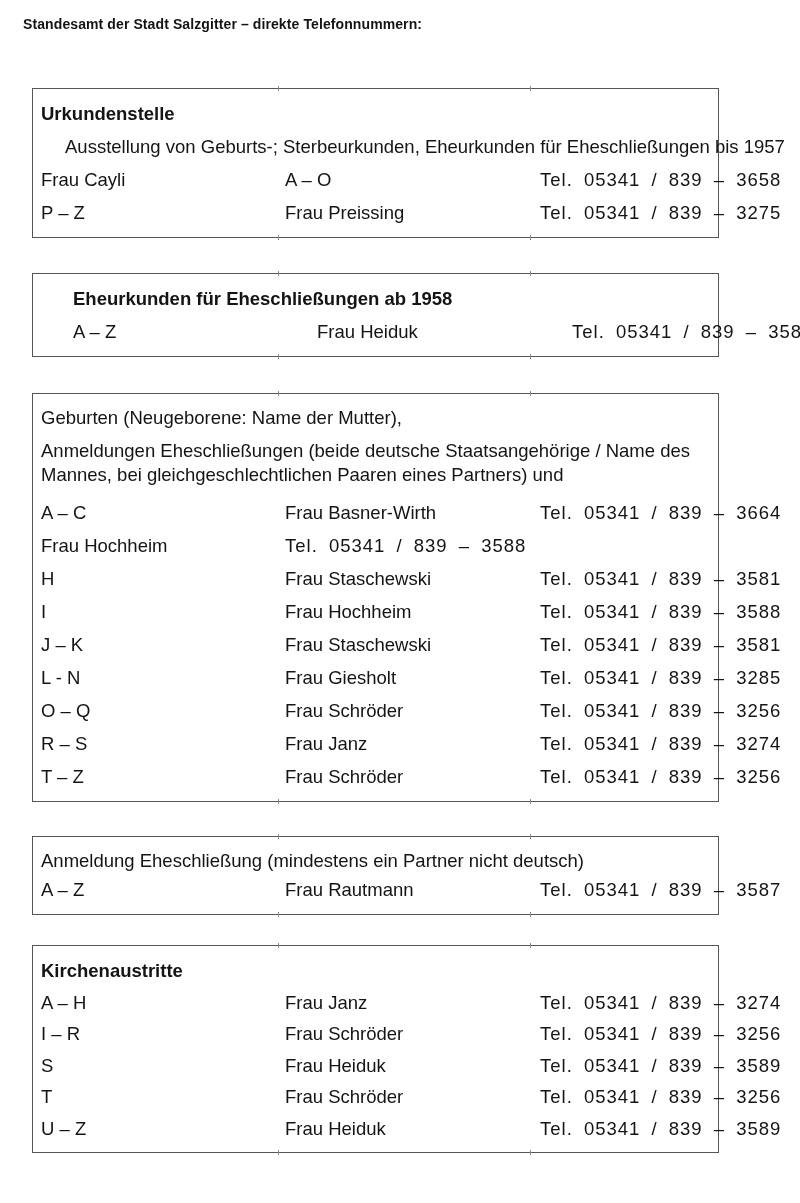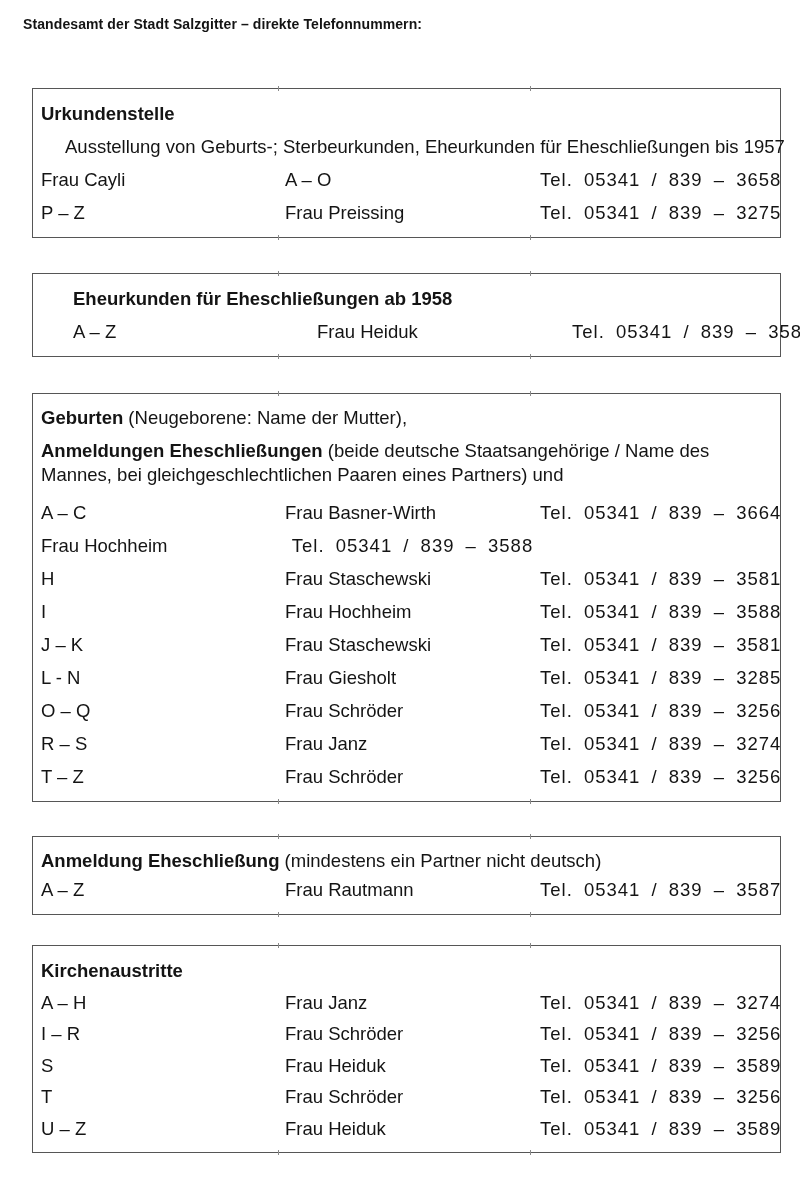--- a/index.html
+++ b/index.html
@@ -17,44 +17,44 @@
     margin: 16px 0 0 23px;
     font-weight: bold;
     font-size: 14px;
     letter-spacing: 0.1px;
     white-space: nowrap;
   }
   .section {
     position: relative;
     box-sizing: border-box;
     margin-left: 32px;
-    width: 749px;
+    width: 687px;
     border: 1px solid #565656;
     padding: 8px;
     background: #ffffff;
   }
   .s1 { margin-top: 56px; }
   .s2 { margin-top: 35px; padding-left: 40px; }
   .s3 { margin-top: 36px; }
   .s4 { margin-top: 34px; }
   .s5 { margin-top: 30px; }
   .heading { font-weight: bold; line-height: 33px; white-space: nowrap; }
   .desc { line-height: 33px; white-space: nowrap; margin-left: 24px; }
   .para { margin: 4px 0 9px 0; line-height: 24px; }
-  .para .b { font-weight: bold; }
+  .para .b { font-weight: normal; }
   .para.solo { margin: 4px 0 0 0; }
   .rows { }
   .row {
     display: grid;
     grid-template-columns: 244px 255px 1fr;
     line-height: 33px;
   }
   .s5 .row { line-height: 31.4px; }
   .row span { white-space: nowrap; }
-  .row .phone { letter-spacing: 1px; word-spacing: 5px; text-align: center; }
+  .row .phone { letter-spacing: 1px; word-spacing: 5px; }
   
   .tick {
     position: absolute;
     width: 1px; height: 5px;
     background: #8a8a8a;
   }
   .tick.c1 { left: 245px; }
   .tick.c2 { left: 497px; }
   .tick.top { top: -3px; }
   .tick.bot { bottom: -3px; }

